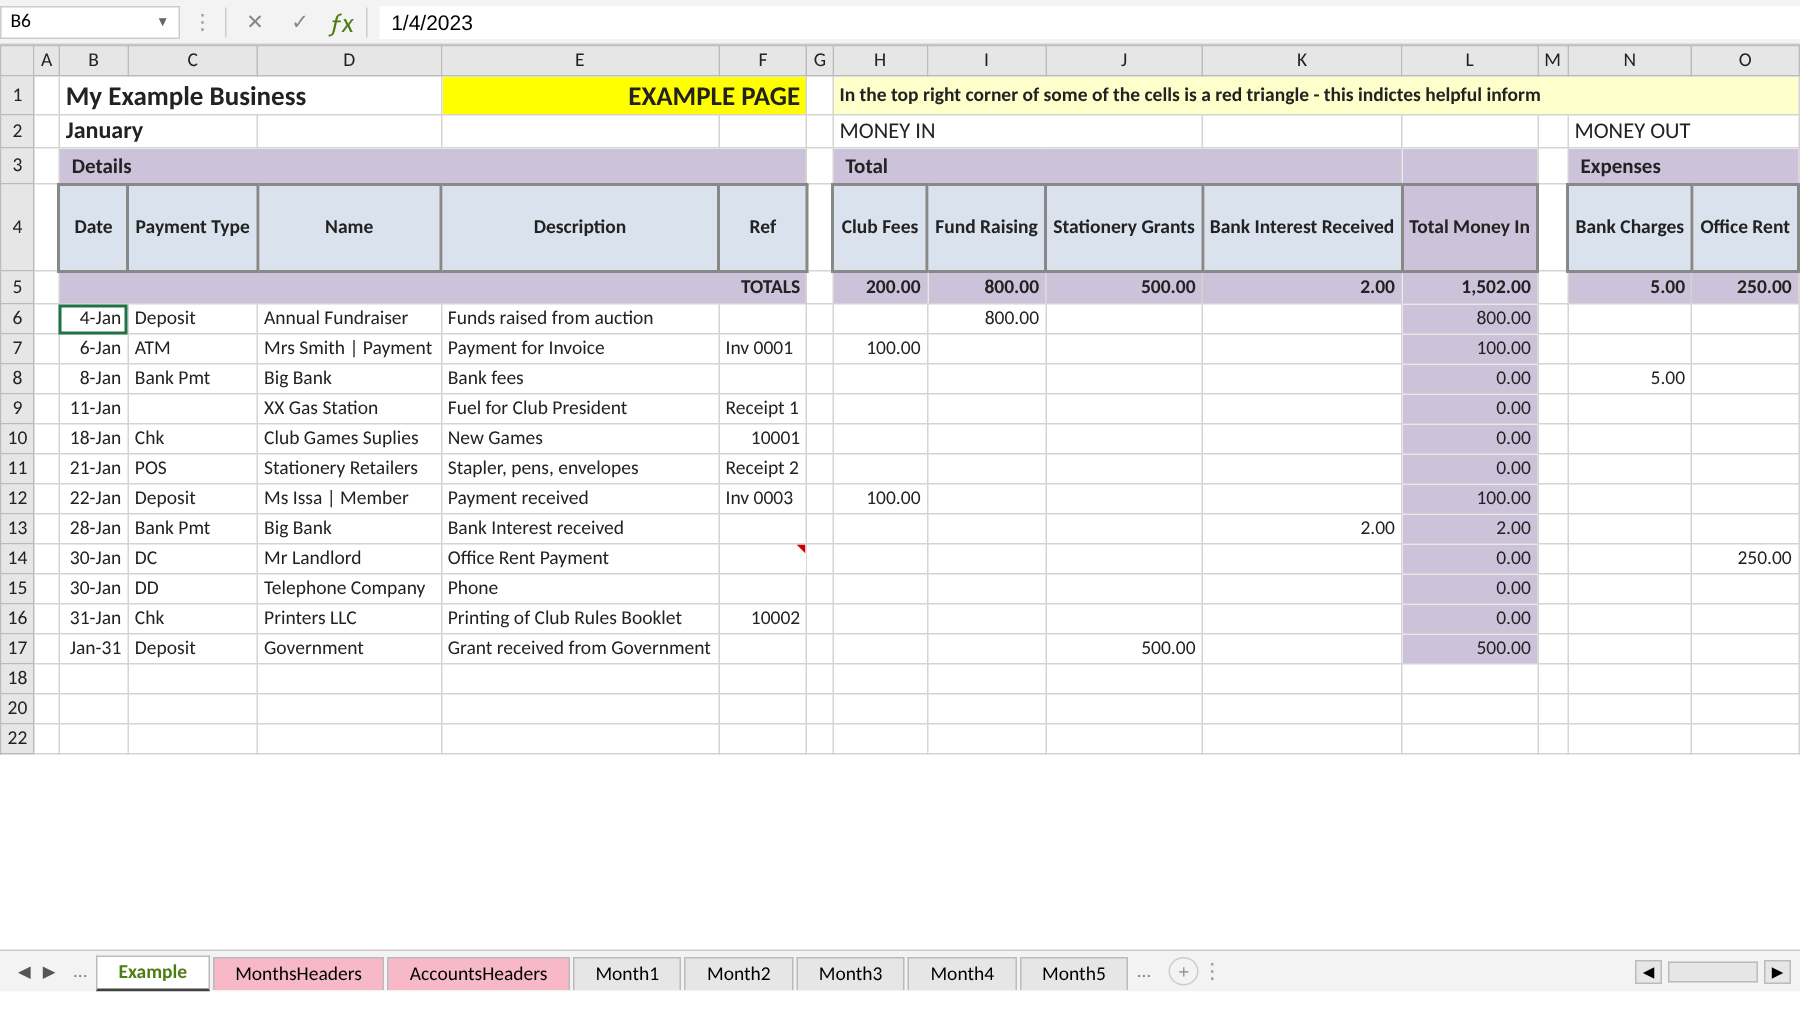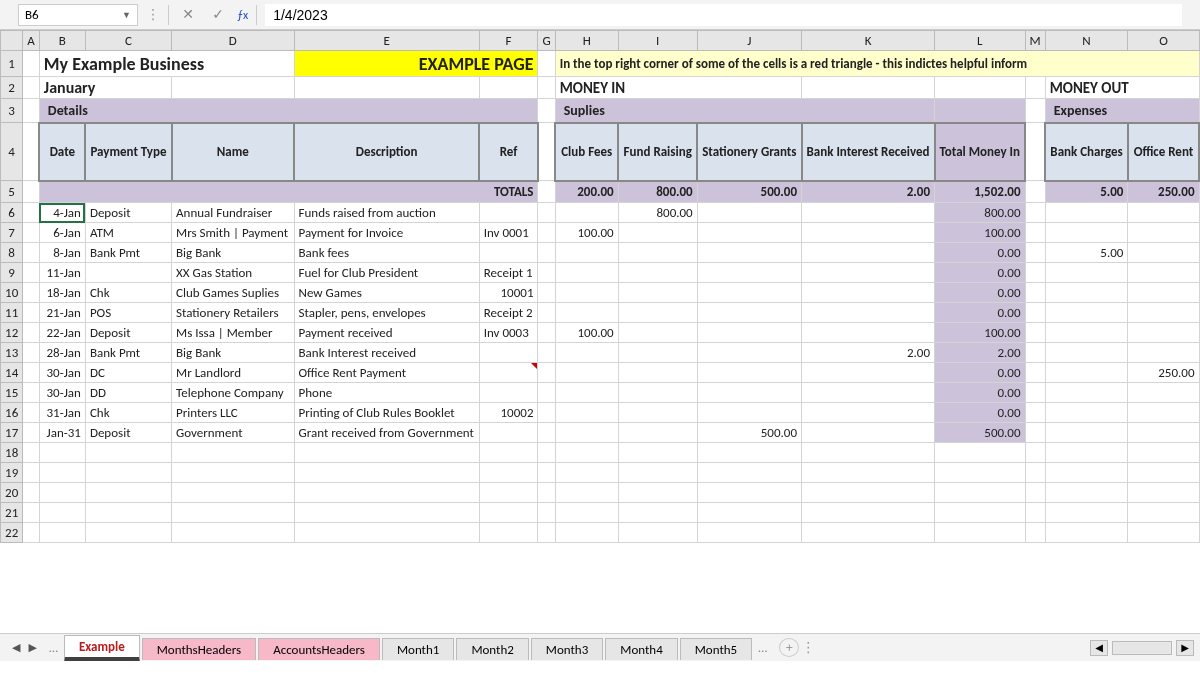--- a/index.html
+++ b/index.html
@@ -1,32 +1,32 @@
 <!DOCTYPE html>
 <html><head>
 <meta charset="utf-8">
 <style>
 * { box-sizing: border-box; margin: 0; padding: 0; }
 body { font-family: Calibri, Arial, sans-serif; font-size: 13px; background: #fff; overflow: hidden; }
 
 
 .formula-bar {
   display: flex; align-items: center; height: 30px;
-  background: #f3f3f3; border-bottom: 1px solid #ccc; padding: 4px 18px; gap: 8px;
+  background: #f3f3f3; border-bottom: 1px solid #ccc; padding: 4px 0; gap: 8px;
 }
 .name-box {
   width: 120px; height: 22px; background: #fff; border: 1px solid #ccc;
   padding: 2px 6px; font-size: 13px; display: flex; align-items: center;
   justify-content: space-between;
 }
 .name-box-dd { font-size: 9px; color: #666; }
 .fb-sep { width: 1px; height: 20px; background: #ccc; }
 .fb-dots { color: #999; font-size: 14px; }
 .fb-icon { width: 22px; text-align: center; color: #888; font-size: 14px; }
-.fx-icon { color: #1d4ed8; font-size: 12px; }
+.fx-icon { font-style: italic; color: #4d7c0f; font-size: 18px; }
 .formula-input {
   flex: 1; height: 22px; background: #fff; border: none;
   padding: 2px 8px; font-size: 14px;
 }
 
 
 .grid-wrap { position: relative; overflow: hidden; height: 603px; }
 table.grid { border-collapse: collapse; table-layout: fixed; }
 table.grid th, table.grid td {
   border: 1px solid #d4d4d4; padding: 0 4px; height: 20px;
@@ -46,21 +46,21 @@
 .corner { background: #e6e6e6 !important; border: 1px solid #bbb !important; }
 
 
 
 
 .title-row td { background: #fff; }
 .biz-name { font-weight: bold; font-size: 18px !important; }
 .example-pg { background: #ffff00 !important; color: #ff0000; font-weight: bold; font-size: 18px !important; text-align: right; }
 .note-bar { background: #ffffcc !important; font-weight: bold; font-size: 13px !important; }
 .month-lbl { font-weight: bold; font-size: 16px !important; }
-.section-lbl { font-weight: bold; font-size: 15px !important; }
+.section-lbl { font-weight: normal; font-size: 15px !important; }
 
 .hdr-band { background: #ccc2da !important; font-weight: bold; font-size: 14px !important; padding-left: 8px !important; }
 .col-hdr { background: #d9e2ed !important; font-weight: bold; text-align: center; border: 2px solid #888 !important; vertical-align: middle; height: 58px !important; font-size: 13px !important; }
 .col-hdr2 { background: #ccc2da !important; font-weight: bold; text-align: center; border: 2px solid #888 !important; vertical-align: middle; height: 58px !important; font-size: 13px !important; }
 .totals-band { background: #ccc2da !important; font-weight: bold; text-align: right !important; font-size: 13px !important; }
 .totals-num { background: #ccc2da !important; font-weight: bold; text-align: right; font-size: 13px !important; }
 .purple-calc { background: #ccc2da !important; text-align: right !important; font-size: 13px !important; }
 
 .data-row td { height: 20px; }
 .num { text-align: right !important; }
@@ -81,22 +81,22 @@
   gap: 2px; font-size: 13px;
 }
 .tab-nav { display: flex; gap: 8px; padding: 0 6px; color: #555; }
 .tab-nav span { font-size: 11px; cursor: pointer; }
 .tab-dots { color: #888; padding: 0 4px; }
 .sheet-tab {
   padding: 3px 14px; background: #e6e6e6; border: 1px solid #bbb;
   border-bottom: none; cursor: pointer; position: relative; top: 1px;
 }
 .sheet-tab.active {
-  background: #fff; font-weight: bold; color: #b91c1c;
-  border-bottom: 6px solid #404040;
+  background: #fff; font-weight: bold; color: #4d7c0f;
+  border-bottom: 2px solid #404040;
 }
 .sheet-tab.pink { background: #f7b8c8; }
 .add-sheet { width: 20px; text-align: center; color: #888; border: 1px solid #ccc; border-radius: 50%; margin-left: 6px; font-size: 12px; cursor: pointer; }
 .tab-scroll { display: flex; gap: 4px; margin-left: auto; align-items: center; }
 .tab-scroll .sbtn { width: 18px; height: 16px; background: #e6e6e6; border: 1px solid #bbb; text-align: center; font-size: 10px; line-height: 14px; cursor: pointer; }
 .tab-scroll .strack { width: 60px; height: 14px; background: #e6e6e6; border: 1px solid #bbb; }
 </style>
 </head>
 <body>
 
@@ -177,21 +177,21 @@
           <td></td>
   <td></td>
   <td colspan="2" class="section-lbl">MONEY OUT</td>
 </tr>
 
 <tr style="height:24px">
   <th class="row-head">3</th>
   <td></td>
   <td colspan="5" class="hdr-band">Details</td>
   <td class="gap-col"></td>
-  <td colspan="4" class="hdr-band">Suplies</td>
+  <td colspan="4" class="hdr-band">Total</td>
   <td class="hdr-band"></td>
   <td class="gap-col"></td>
   <td colspan="2" class="hdr-band">Expenses</td>
 </tr>
 
 <tr style="height:58px">
   <th class="row-head">4</th>
   <td></td>
   <td class="col-hdr">Date</td>
   <td class="col-hdr">Payment Type</td>
@@ -457,57 +457,21 @@
           <td></td>
           <td></td>
           <td></td>
           <td></td>
           <td></td>
           <td></td>
           <td></td>
           <td></td>
         </tr>
         <tr>
-          <th class="row-head">19</th>
-          <td></td>
-          <td></td>
-          <td></td>
-          <td></td>
-          <td></td>
-          <td></td>
-          <td></td>
-          <td></td>
-          <td></td>
-          <td></td>
-          <td></td>
-          <td></td>
-          <td></td>
-          <td></td>
-          <td></td>
-        </tr>
-        <tr>
           <th class="row-head">20</th>
-          <td></td>
-          <td></td>
-          <td></td>
-          <td></td>
-          <td></td>
-          <td></td>
-          <td></td>
-          <td></td>
-          <td></td>
-          <td></td>
-          <td></td>
-          <td></td>
-          <td></td>
-          <td></td>
-          <td></td>
-        </tr>
-        <tr>
-          <th class="row-head">21</th>
           <td></td>
           <td></td>
           <td></td>
           <td></td>
           <td></td>
           <td></td>
           <td></td>
           <td></td>
           <td></td>
           <td></td>

